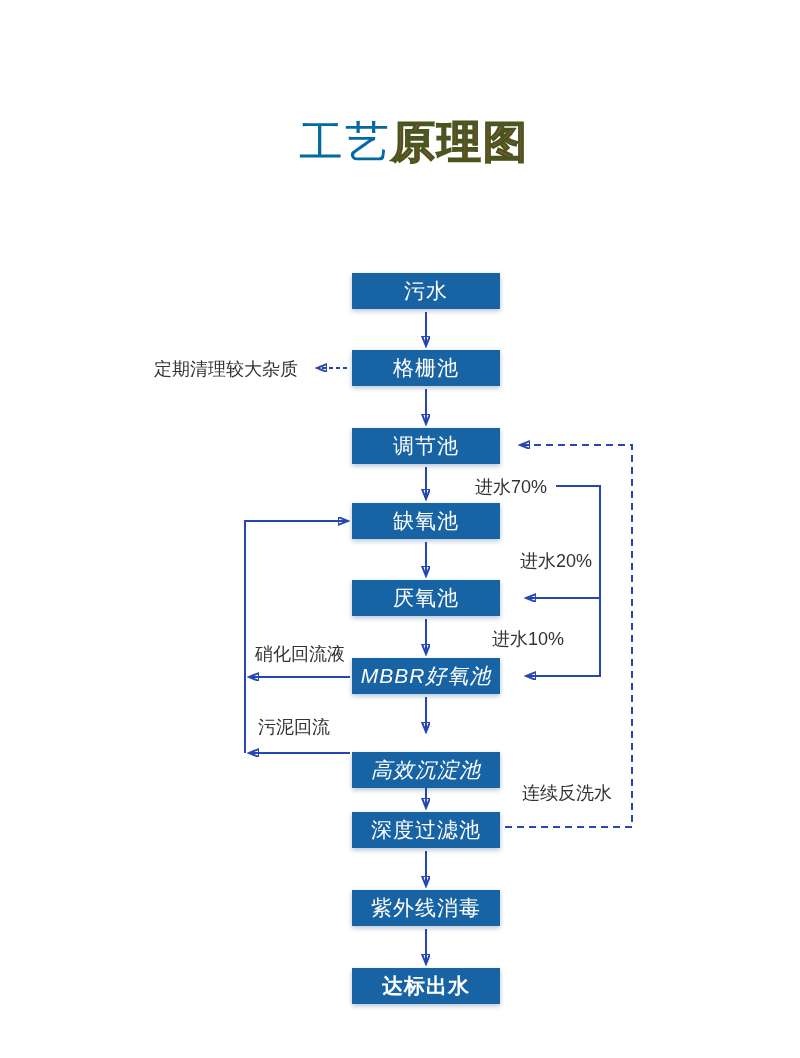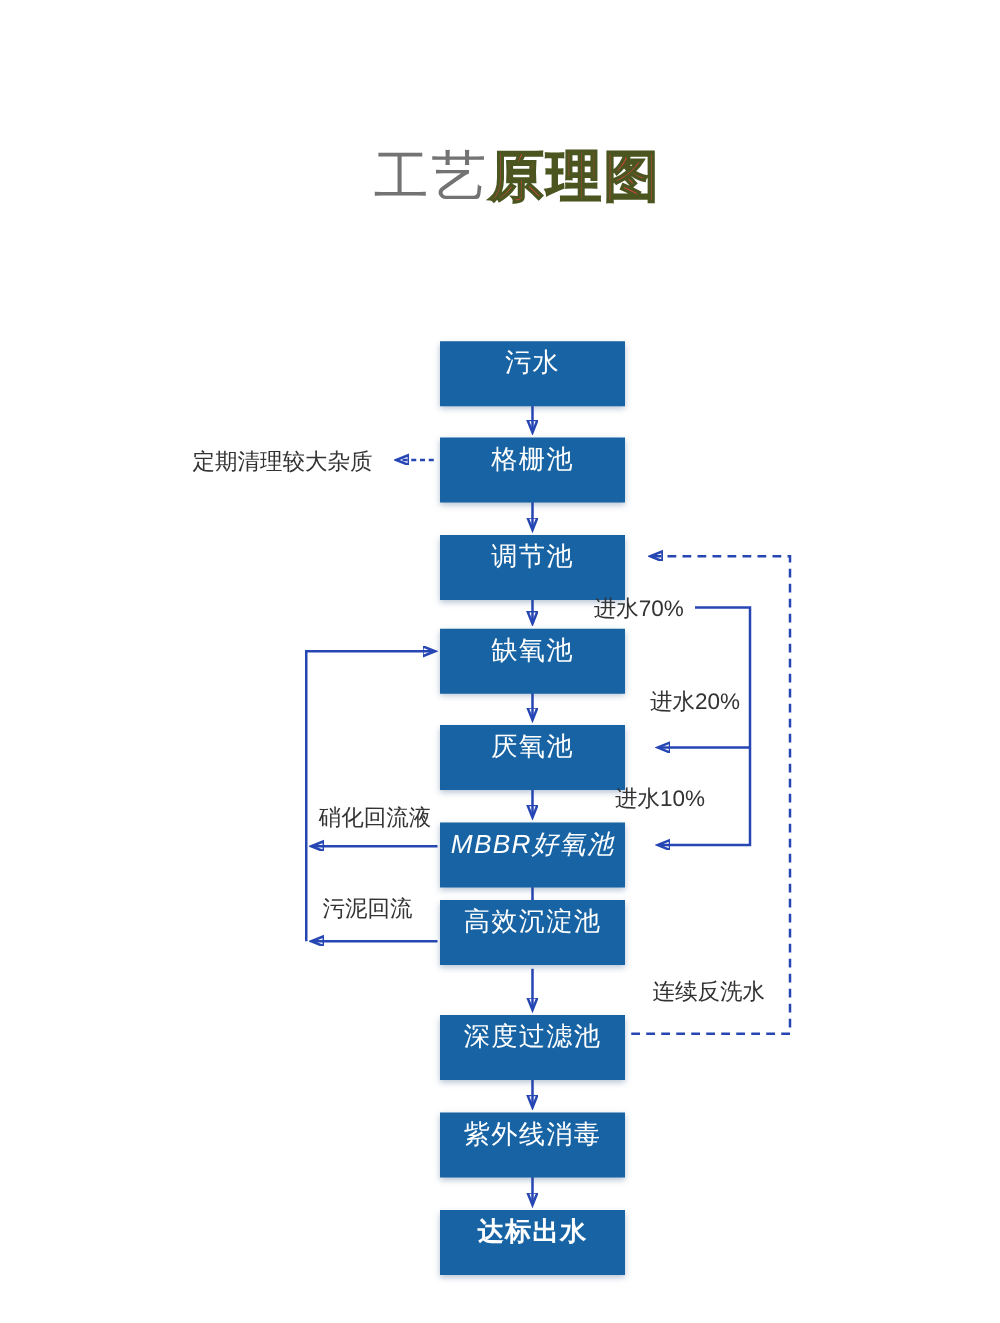--- a/index.html
+++ b/index.html
@@ -24,49 +24,49 @@
     padding-left: 28px;
     box-sizing: border-box;
     text-align: center;
     font-size: 44px;
     line-height: 52px;
     letter-spacing: 2px;
     white-space: nowrap;
   }
   .title-light {
     font-weight: normal;
-    color: #737373;
+    color: #0369a1;
   }
   .title-bold {
     font-weight: bold;
     color: #ef4444;
     -webkit-text-stroke: 1.3px #4a551f;
   }
   
   .flow-box {
     position: absolute;
     left: 352px;
     width: 148px;
-    height: 52px;
+    height: 36px;
     background: #1763a4;
     color: #ffffff;
     font-size: 21px;
     line-height: 36px;
     text-align: center;
     letter-spacing: 1px;
     box-shadow: 0 2px 5px rgba(40, 80, 130, 0.35);
     white-space: nowrap;
   }
   .b0 { top: 273px; }
   .b1 { top: 350px; }
   .b2 { top: 428px; }
   .b3 { top: 503px; }
   .b4 { top: 580px; }
   .b5 { top: 658px; font-style: italic; }
-  .b6 { top: 720px; }
+  .b6 { top: 752px; font-style: italic; }
   .b7 { top: 812px; }
   .b8 { top: 890px; }
   .b9 { top: 968px; font-weight: bold; }
   
   .note {
     position: absolute;
     color: #333333;
     font-size: 18px;
     line-height: 20px;
     white-space: nowrap;

